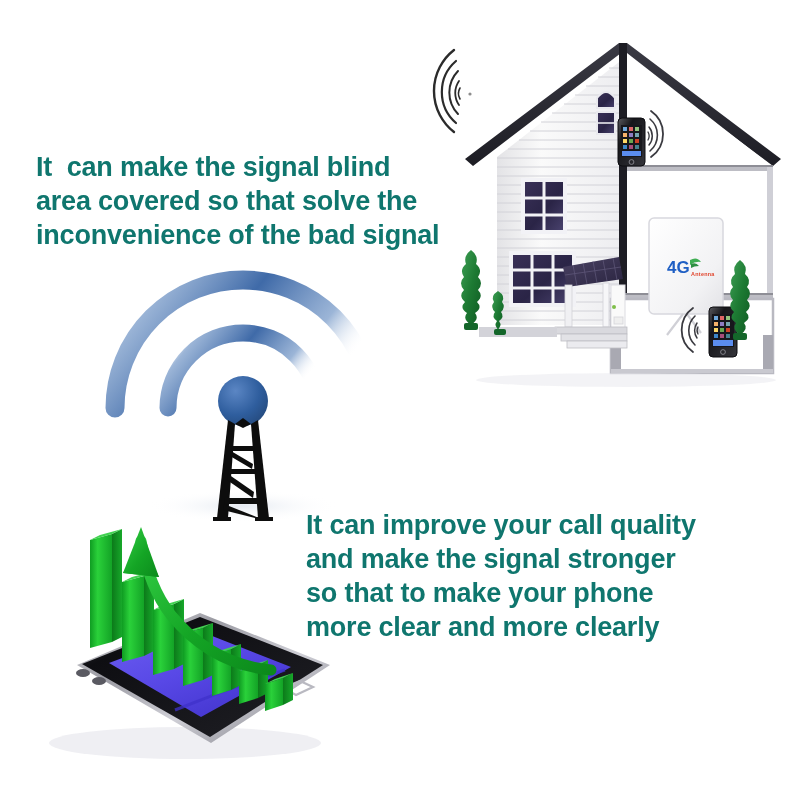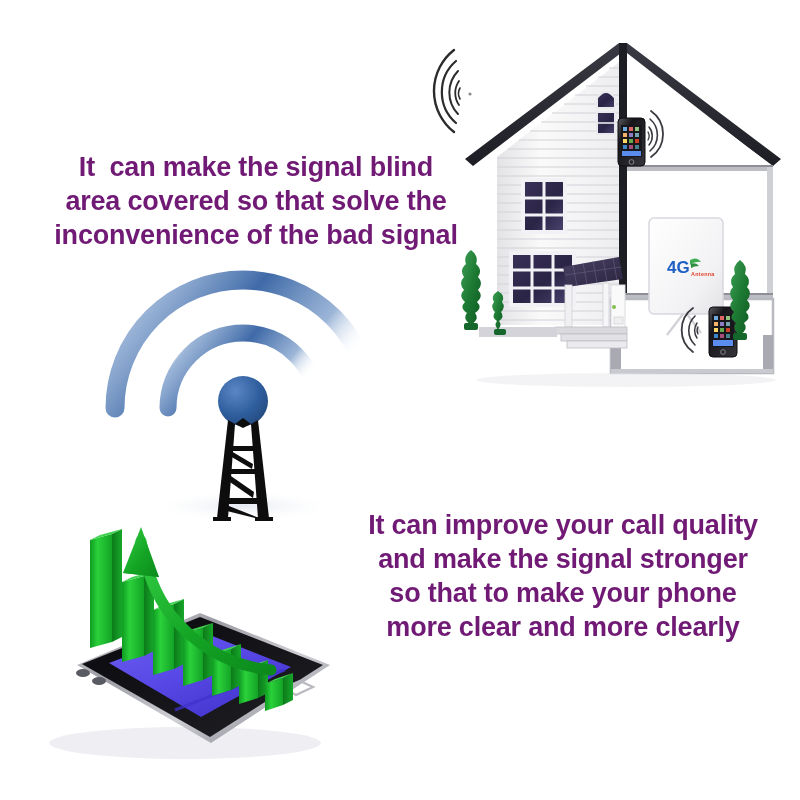--- a/index.html
+++ b/index.html
@@ -15,31 +15,30 @@
     position: relative;
     width: 800px;
     height: 800px;
     background: #ffffff;
     overflow: hidden;
   }
   .abs { position: absolute; }
 
   
   .copy {
-    color: #701a75;
+    color: #0f766e;
     font-family: "Liberation Sans", sans-serif;
     font-weight: bold;
     font-size: 27px;
     line-height: 34px;
     letter-spacing: -0.2px;
     white-space: pre-wrap;
-    text-align: center;
   }
   #copy-top  { left: 36px; top: 150px;  width: 440px; }
-  #copy-bottom { left: 328px; top: 508px; width: 470px; }
+  #copy-bottom { left: 306px; top: 508px; width: 470px; }
 
   
   #tower-block { left: 95px; top: 268px; width: 300px; height: 260px; }
   .tower-svg { display:block; }
 
   
   #house-block { left: 451px; top: 35px; width: 345px; height: 375px; }
 
   
   #top-arcs { left: 396px; top: 44px; width: 95px; height: 95px; }

